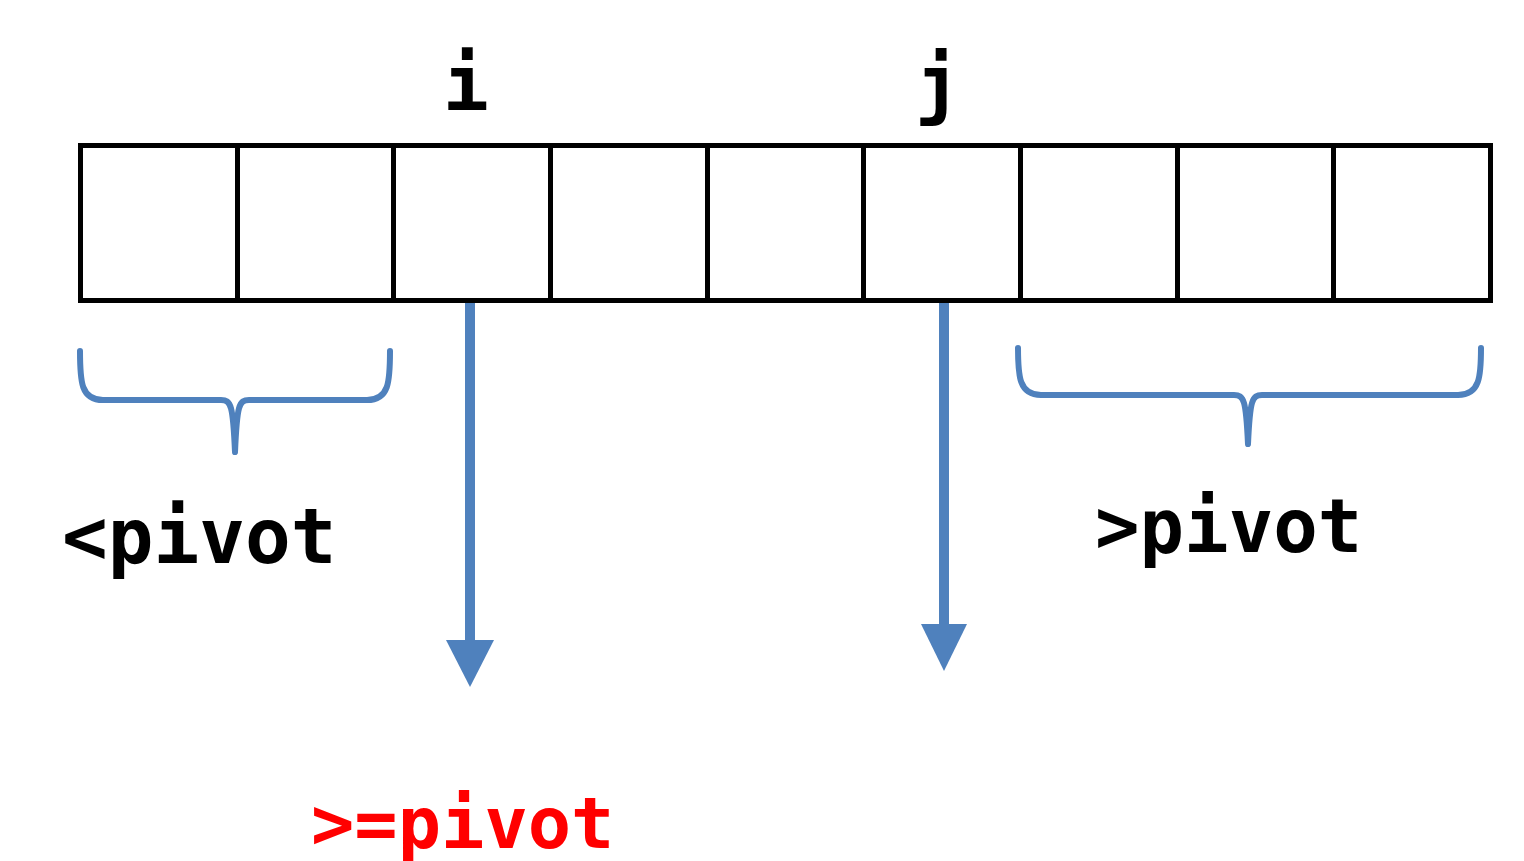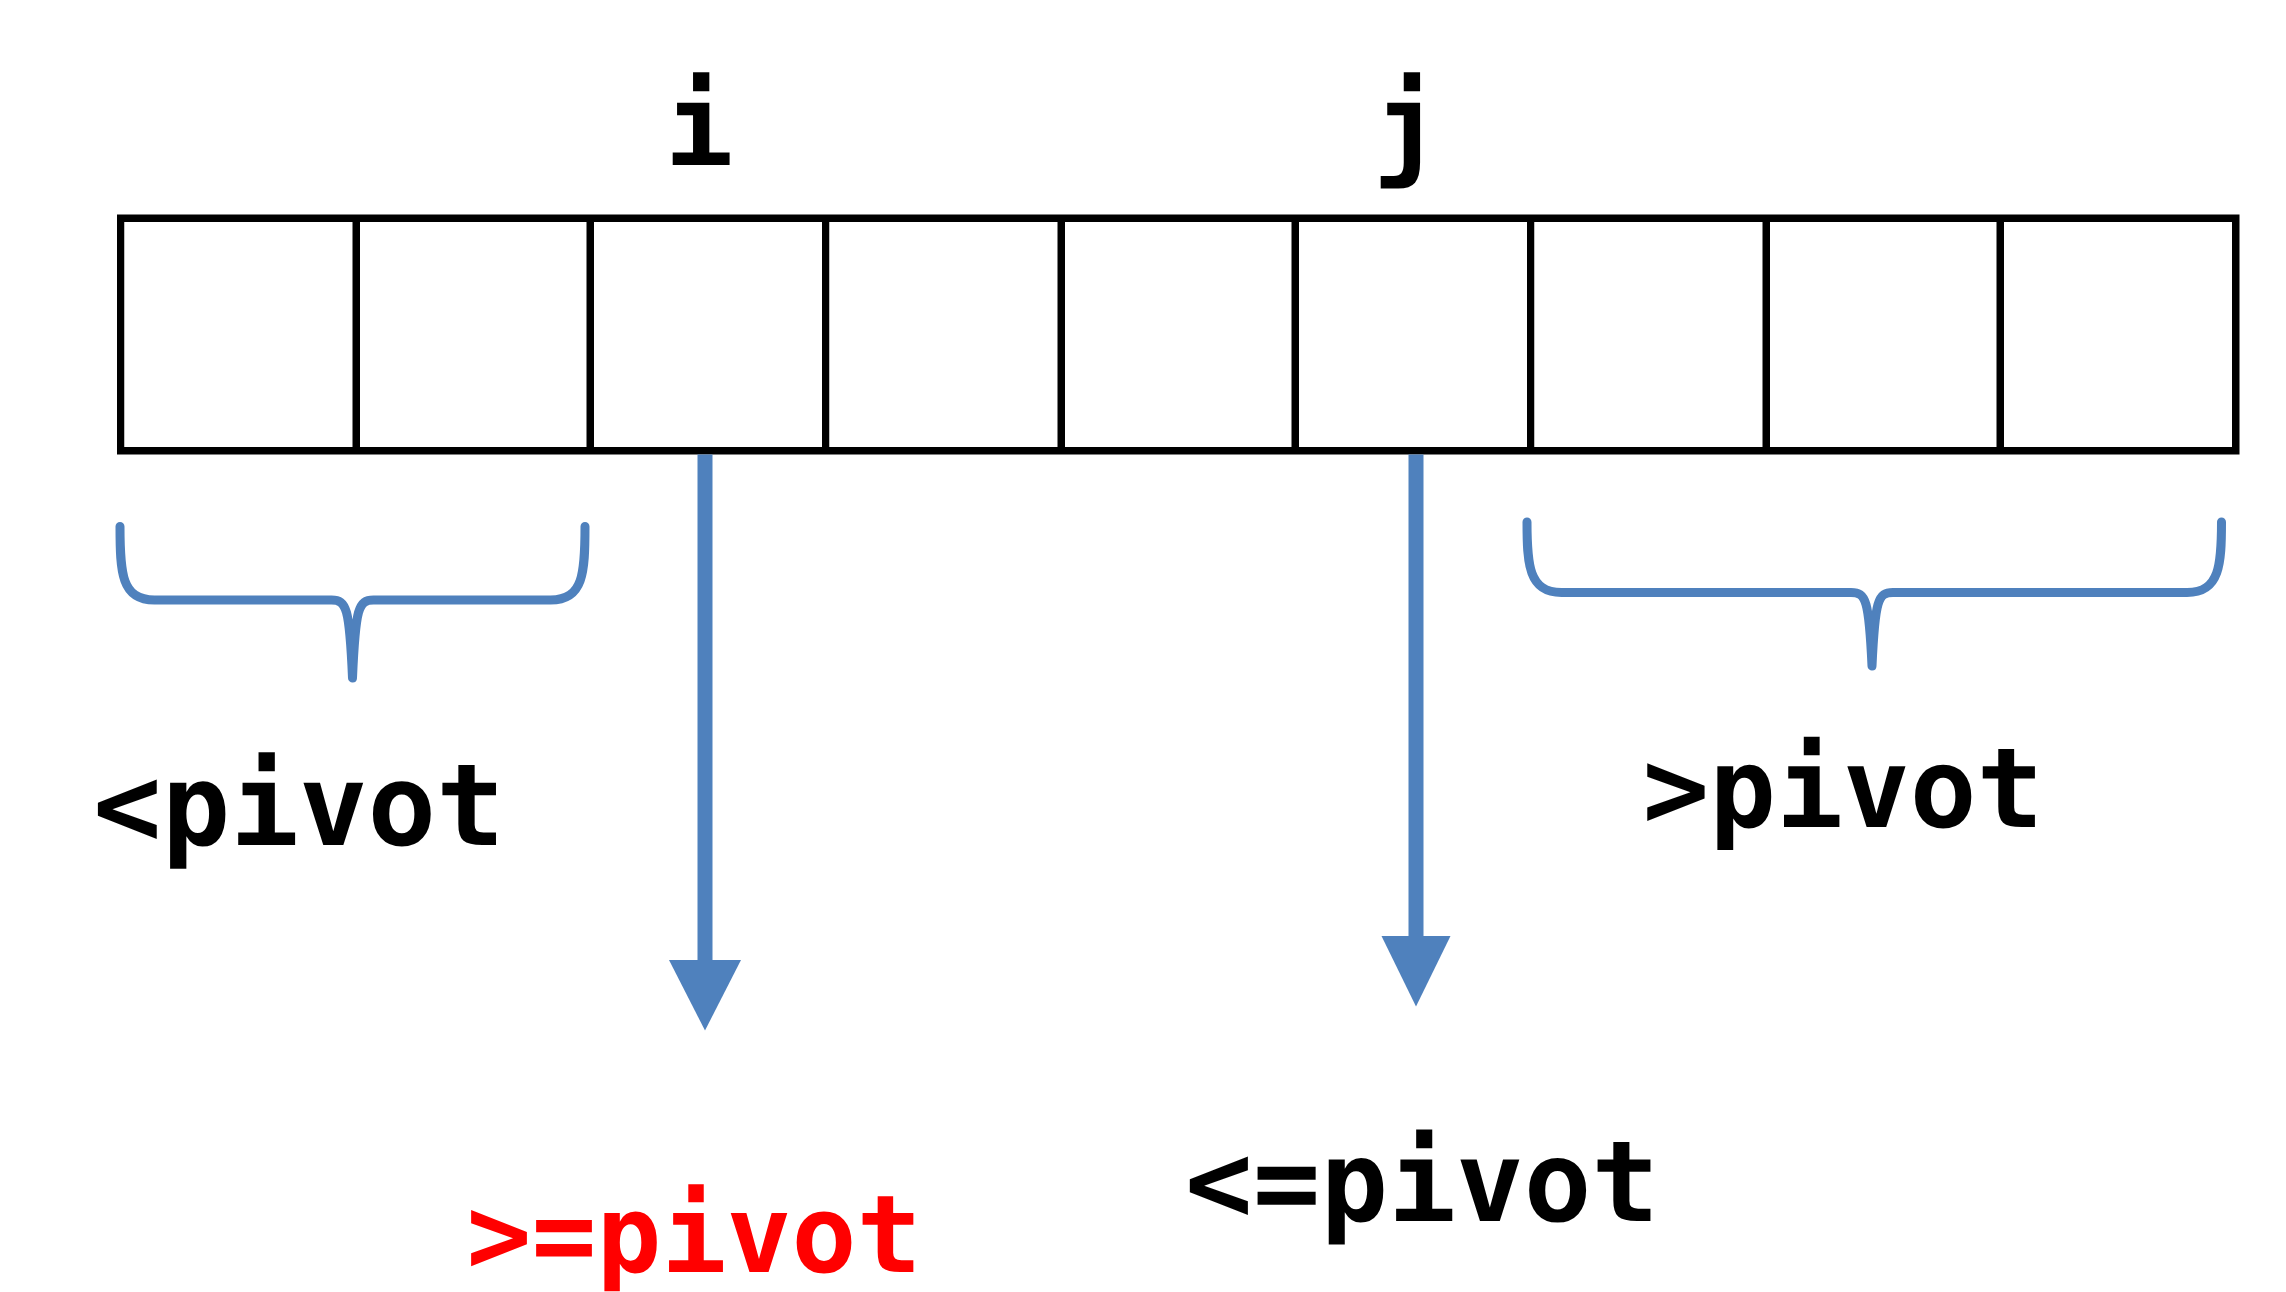--- a/index.html
+++ b/index.html
@@ -101,15 +101,14 @@
              C 237 405 239 400 249 400 L 367 400 C 389 400 390 382 390 351" fill="none" stroke="#4f81bd" stroke-width="6" stroke-linecap="round" stroke-linejoin="round"></path>
 
     <path d="M 1018 348 C 1018 376 1019 395 1041 395 L 1234 395 C 1244 395 1246 400 1248 444
              C 1250 400 1252 395 1262 395 L 1458 395 C 1480 395 1481 376 1481 348" fill="none" stroke="#4f81bd" stroke-width="6" stroke-linecap="round" stroke-linejoin="round"></path>
   </svg>
 
   <div class="lbl" id="label-lt-pivot">&lt;pivot</div>
   <div class="lbl" id="label-gt-pivot">&gt;pivot</div>
 
   <div class="lbl" id="label-ge-pivot">&gt;=pivot</div>
-  <div class="lbl" id="label-le-pivot">&lt;=pivot</div>
 
 </div>
 
 </body></html>

